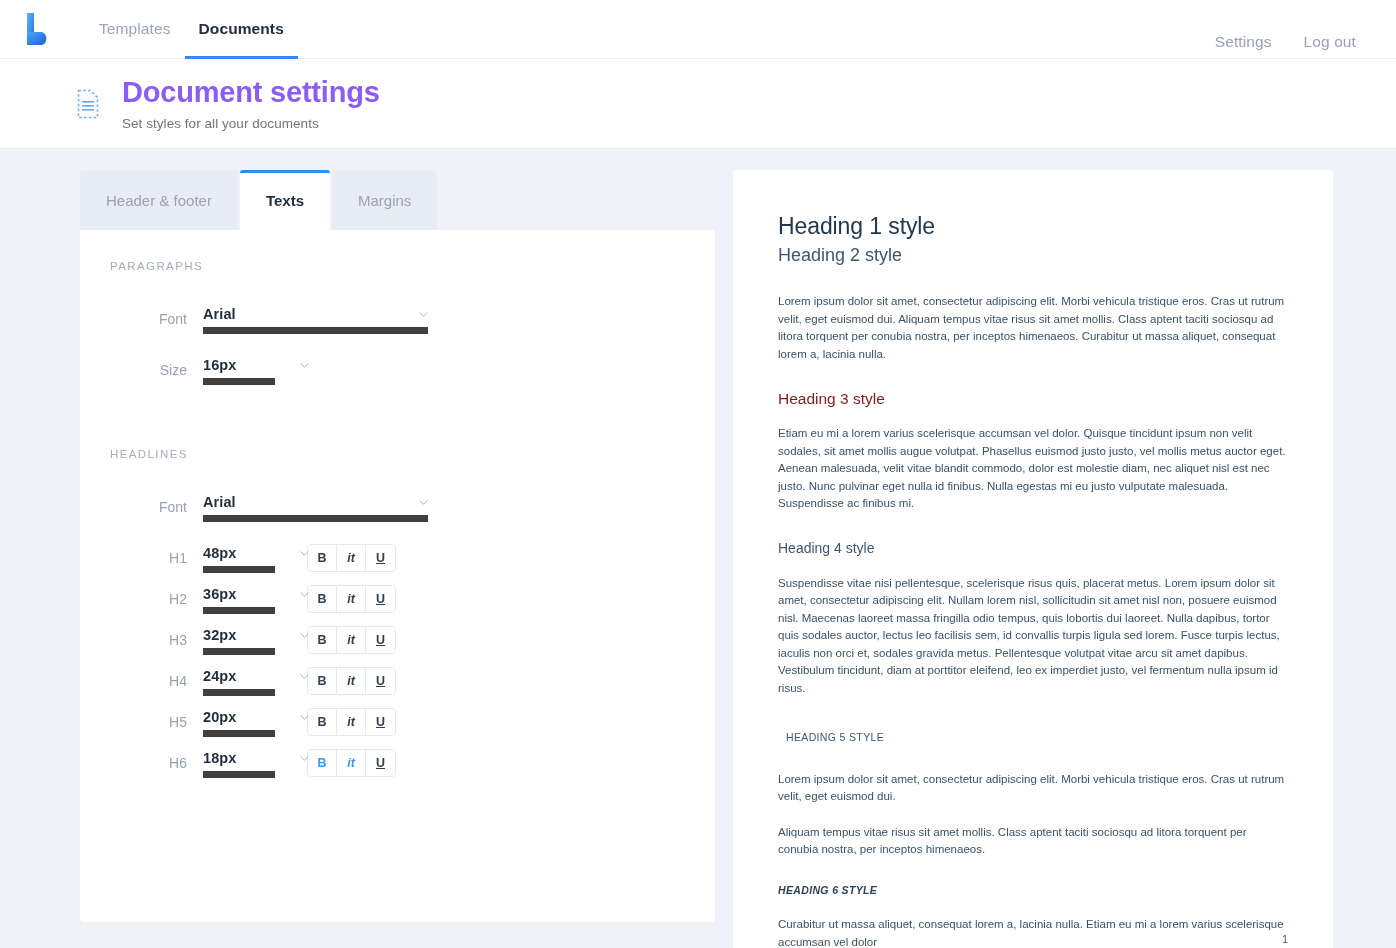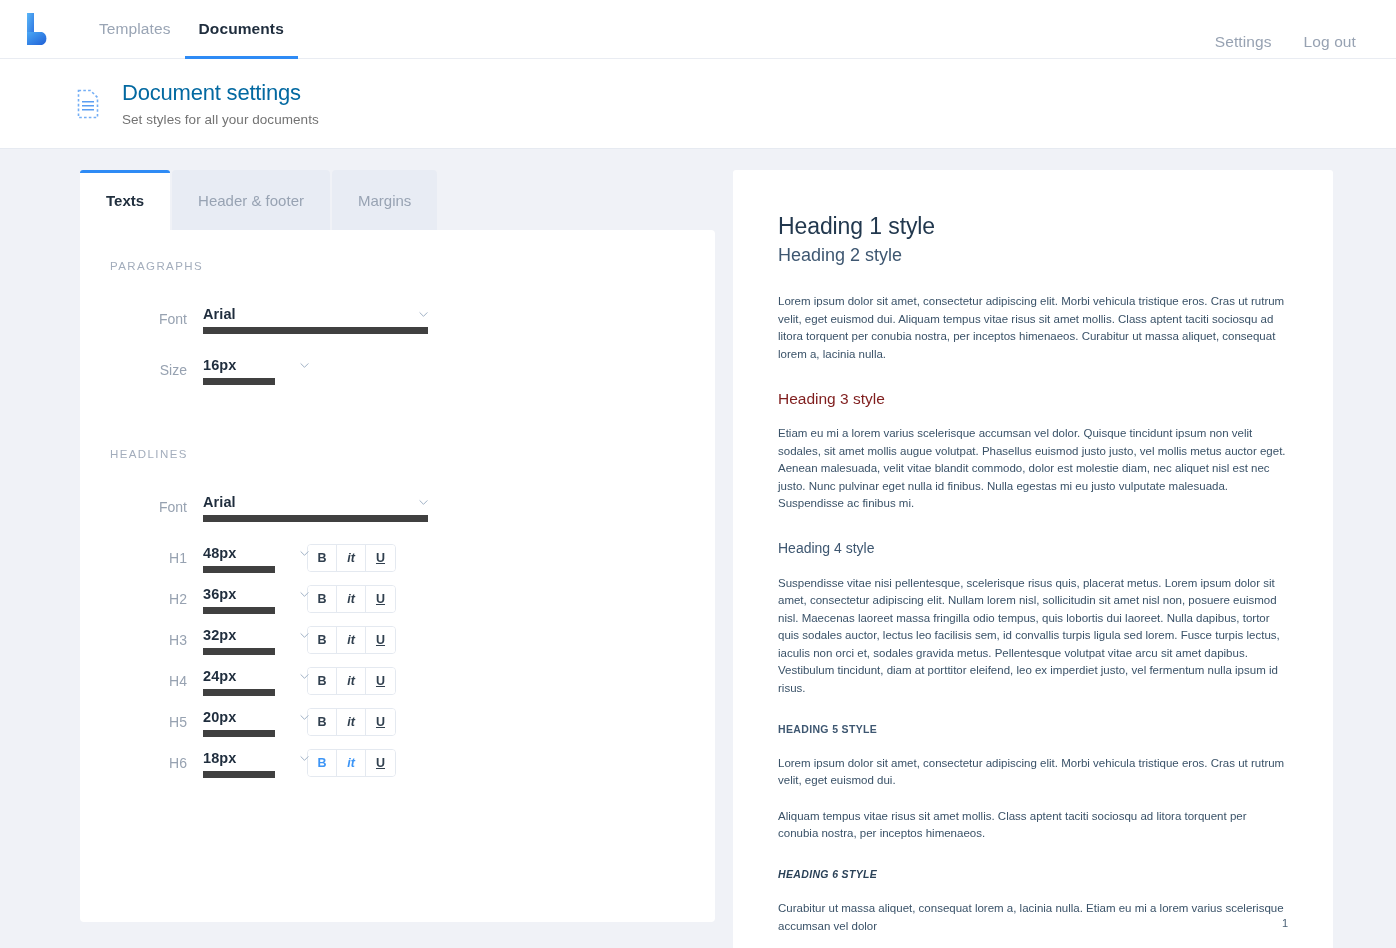--- a/index.html
+++ b/index.html
@@ -62,23 +62,23 @@
     height: 90px;
     background: #ffffff;
     border-bottom: 1px solid #e6eaf1;
     display: flex;
     align-items: center;
     padding-left: 76px;
   }
   .doc-icon { width: 24px; height: 30px; margin-right: 22px; flex: 0 0 auto; }
   .pagehead-text { display: flex; flex-direction: column; justify-content: center; }
   .pagehead-title {
-    font-size: 22px;
-    color: #0369a1;
-    font-weight: 400;
+    font-size: 29px;
+    color: #8b5cf6;
+    font-weight: 700;
     letter-spacing: -0.2px;
     line-height: 1.15;
   }
   .pagehead-sub {
     font-size: 13.5px;
     color: #737373;
     margin-top: 6px;
     letter-spacing: .05px;
   }
 
@@ -234,23 +234,23 @@
   .pv-h4 {
     font-size: 14px;
     color: #3e5771;
     font-weight: 400;
     margin: 0;
     line-height: 1.3;
   }
   .pv-h5 {
     font-size: 10.5px;
     color: #3e5771;
-    font-weight: 700;
+    font-weight: 400;
     letter-spacing: .35px;
-    margin: 0;
+    margin: 8px;
     line-height: 1.3;
   }
   .pv-h6 {
     font-size: 10.5px;
     color: #2b4258;
     font-weight: 700;
     font-style: italic;
     letter-spacing: .35px;
     margin: 0;
     line-height: 1.3;
@@ -320,25 +320,25 @@
   <div class="pagehead-text">
     <div class="pagehead-title">Document settings</div>
     <div class="pagehead-sub">Set styles for all your documents</div>
   </div>
 </div>
 
 <div class="main">
 
   <div class="left-col">
     <div class="tabs">
+      <div class="tab">
+        <span>Header &amp; footer</span>
+      </div>
       <div class="tab active">
         <span>Texts</span>
-      </div>
-      <div class="tab">
-        <span>Header &amp; footer</span>
       </div>
       <div class="tab">
         <span>Margins</span>
       </div>
     </div>
 
     <div class="panel">
 
       <div class="section-label">PARAGRAPHS</div>
 

